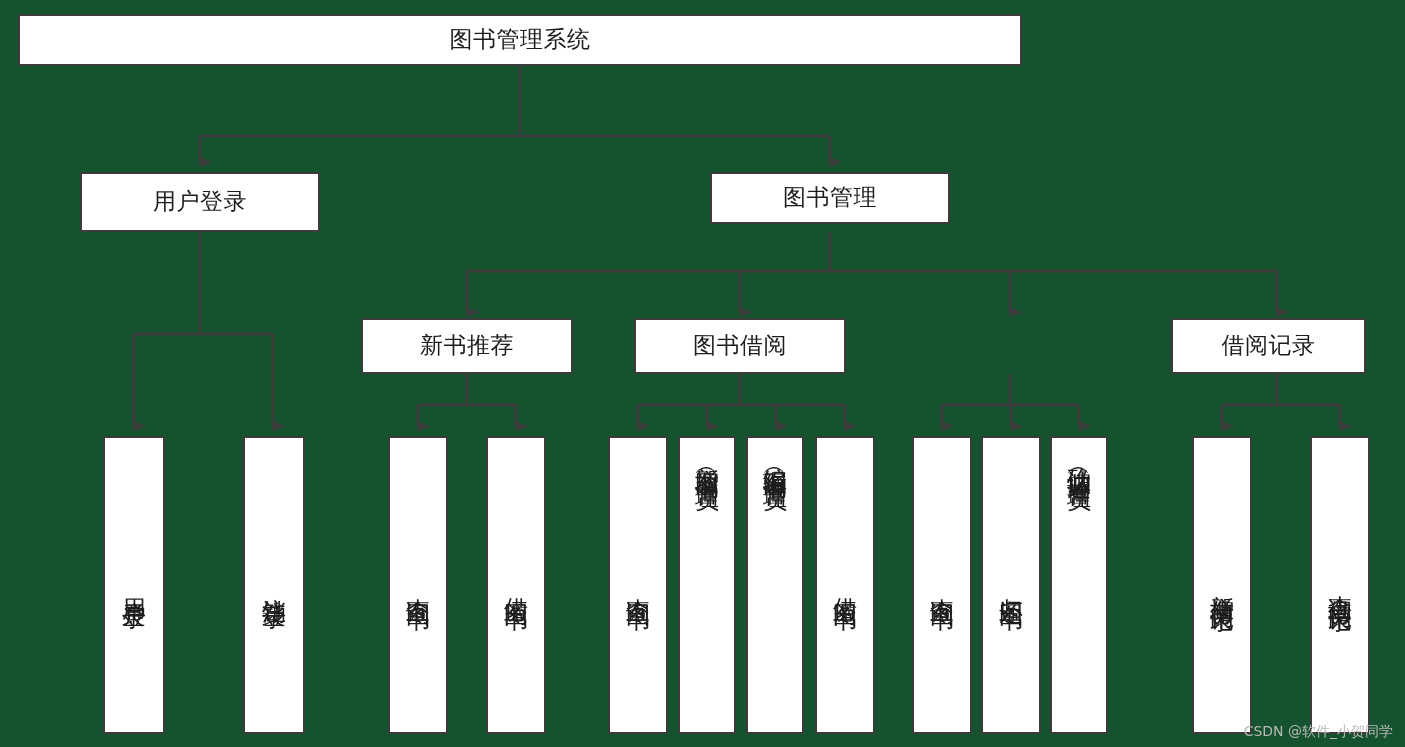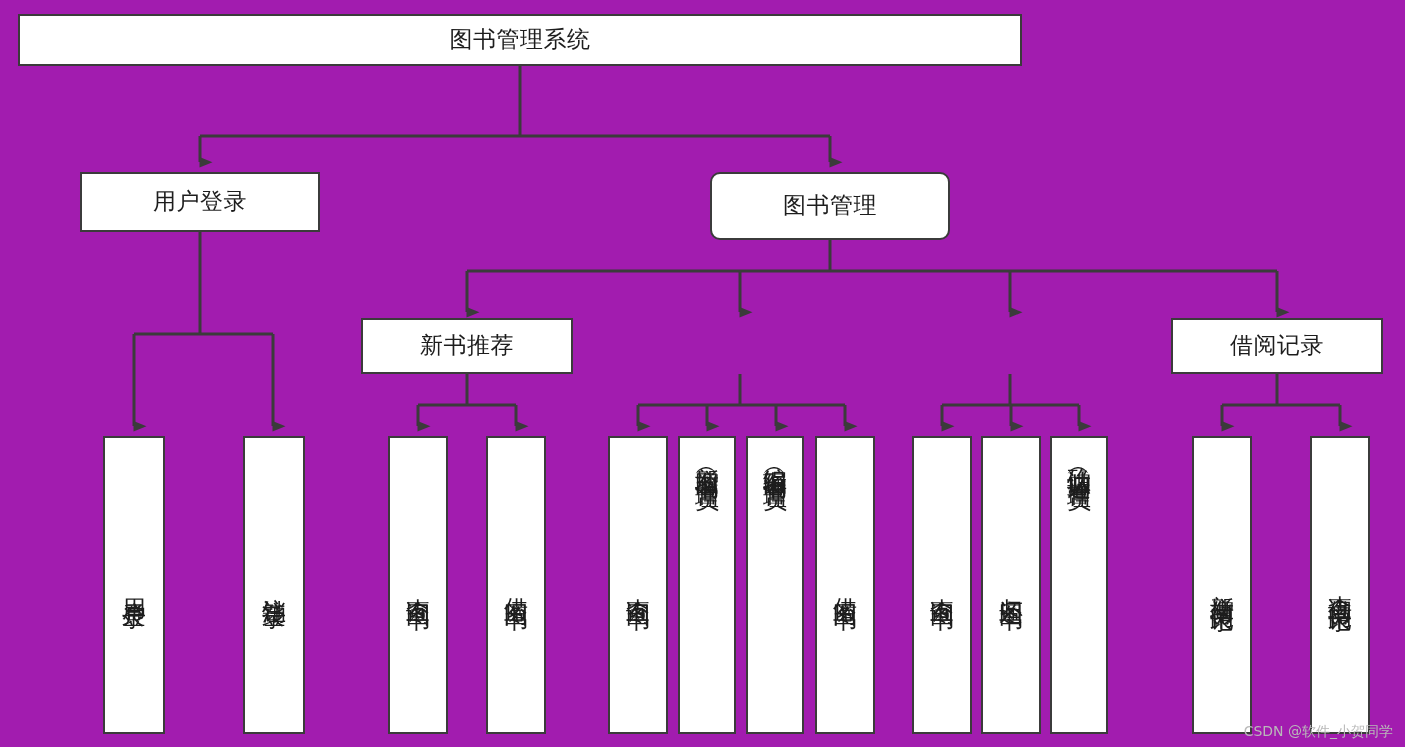--- a/index.html
+++ b/index.html
@@ -8,21 +8,21 @@
     padding: 0;
     background: #ffffff;
   }
   body {
     font-family: "DejaVu Sans", "Liberation Sans", sans-serif;
   }
   #canvas {
     position: relative;
     width: 1405px;
     height: 747px;
-    background: #a21caf;
+    background: #14532d;
     overflow: hidden;
   }
   #edges {
     position: absolute;
     left: 0;
     top: 0;
     width: 1405px;
     height: 747px;
     pointer-events: none;
   }
@@ -129,31 +129,34 @@
   </svg>
 
   <div class="node horizontal" style="left:18px; top:14px; width:1004px; height:52px;">
     <span class="node-label">图书管理系统</span>
   </div>
 
   <div class="node horizontal" style="left:80px; top:172px; width:240px; height:60px;">
     <span class="node-label">用户登录</span>
   </div>
 
-  <div class="node horizontal" style="left:710px; top:172px; width:240px; height:68px;border-radius:10px;">
+  <div class="node horizontal" style="left:710px; top:172px; width:240px; height:52px;">
     <span class="node-label">图书管理</span>
   </div>
 
   <div class="node horizontal" style="left:361px; top:318px; width:212px; height:56px;">
     <span class="node-label">新书推荐</span>
   </div>
 
-
-
-  <div class="node horizontal" style="left:1171px; top:318px; width:212px; height:56px;">
+  <div class="node horizontal" style="left:634px; top:318px; width:212px; height:56px;">
+    <span class="node-label">图书借阅</span>
+  </div>
+
+
+  <div class="node horizontal" style="left:1171px; top:318px; width:195px; height:56px;">
     <span class="node-label">借阅记录</span>
   </div>
 
   <div class="node vertical center-text" style="left:103px; top:436px; width:62px; height:298px;">
     <span class="node-label">用户登录</span>
   </div>
 
   <div class="node vertical center-text" style="left:243px; top:436px; width:62px; height:298px;">
     <span class="node-label">注销登录</span>
   </div>

